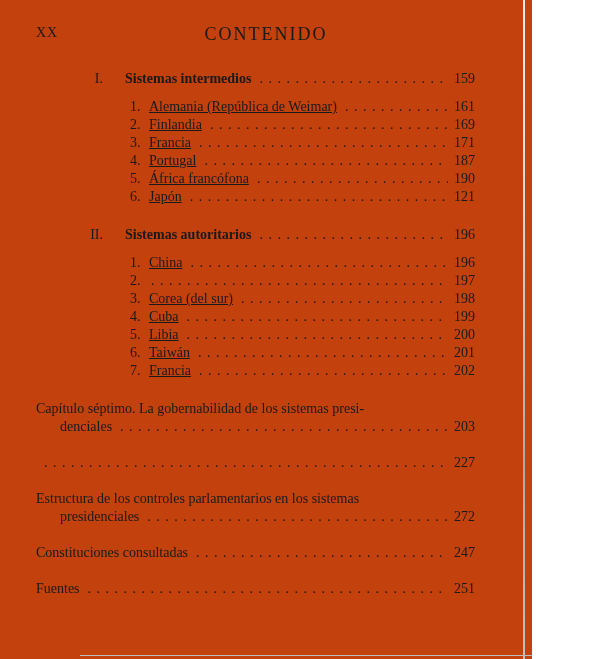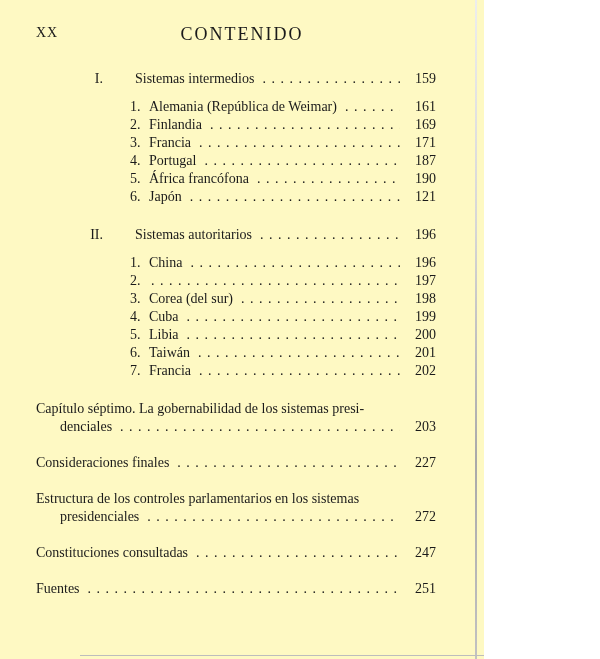--- a/index.html
+++ b/index.html
@@ -3,23 +3,23 @@
 <meta charset="utf-8">
 <style>
   * { margin: 0; padding: 0; box-sizing: border-box; }
   html, body { background: #ffffff; }
   body {
     font-family: "Liberation Serif", "DejaVu Serif", serif;
     color: #1a1a1a;
   }
   .page {
     position: relative;
-    width: 484px;
+    width: 532px;
     height: 659px;
-    background: #fef9c3;
+    background: #c2410c;
     overflow: hidden;
   }
   
   .scan-edge-right {
     position: absolute;
     top: 0;
     right: 7px;
     width: 2px;
     height: 100%;
     background: linear-gradient(180deg, #ededed 0%, #d6d6d6 35%, #a9a9a9 70%, #c2c2c2 100%);
@@ -60,35 +60,35 @@
     font-size: 14px;
   }
   .row {
     display: flex;
     line-height: 18px;
     white-space: nowrap;
   }
   .row span { line-height: 18px; }
   .head { padding-left: 37px; margin-bottom: 10px; }
   .head .rn { flex: 0 0 30px; text-align: right; }
-  .head .title { margin-left: 32px; }
+  .head .title { margin-left: 22px; font-weight: bold; }
   .items { margin-bottom: 20px; }
   .item { padding-left: 94px; }
   .item .in { flex: 0 0 13px; }
-  .item .title { margin-left: 6px; }
+  .item .title { margin-left: 6px; text-decoration: underline; }
   .dots {
     flex: 1 1 auto;
     min-width: 0;
     overflow: hidden;
     white-space: nowrap;
     letter-spacing: 1px;
     margin-left: 8px;
     margin-right: 6px;
   }
-  .pg { flex: 0 0 30px; text-align: right; }
+  .pg { flex: 0 0 30px; }
   .entry { margin-top: 18px; }
   .entry.first { margin-top: 14px; }
   .eline { line-height: 18px; }
   .erow { padding-left: 24px; font-family: Liberation Serif, serif; }
 </style>
 </head>
 <body>
 
 <div class="page">
   <div class="scan-edge-right"></div>
@@ -200,21 +200,20 @@
       <div class="eline">Capítulo séptimo. La gobernabilidad de los sistemas presi-</div>
       <div class="row erow">
         <span>denciales</span>
         <span class="dots">. . . . . . . . . . . . . . . . . . . . . . . . . . . . . . . . . . . . . . . . . . . . . . . . . . . . . . . . . . . . . . . . . . . . . . </span>
         <span class="pg">203</span>
       </div>
     </div>
 
     <div class="entry">
       <div class="row">
-        <span>Consideraciones finales</span>
         <span class="dots">. . . . . . . . . . . . . . . . . . . . . . . . . . . . . . . . . . . . . . . . . . . . . . . . . . . . . . . . . . . . . . . . . . . . . . </span>
         <span class="pg">227</span>
       </div>
     </div>
 
     <div class="entry">
       <div class="eline">Estructura de los controles parlamentarios en los sistemas</div>
       <div class="row erow">
         <span>presidenciales</span>
         <span class="dots">. . . . . . . . . . . . . . . . . . . . . . . . . . . . . . . . . . . . . . . . . . . . . . . . . . . . . . . . . . . . . . . . . . . . . . </span>

